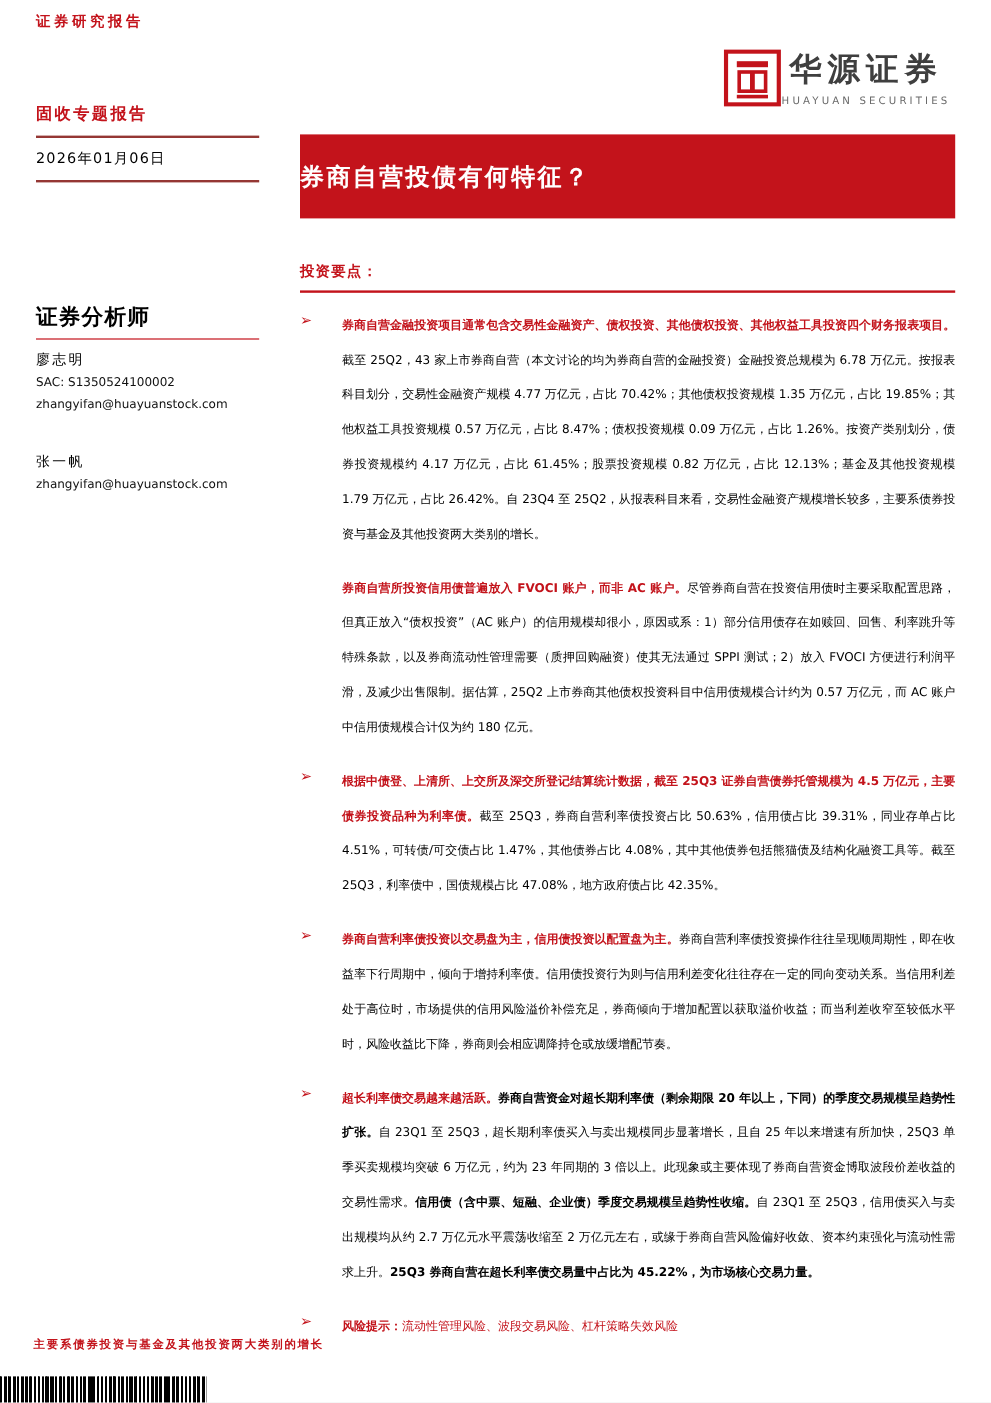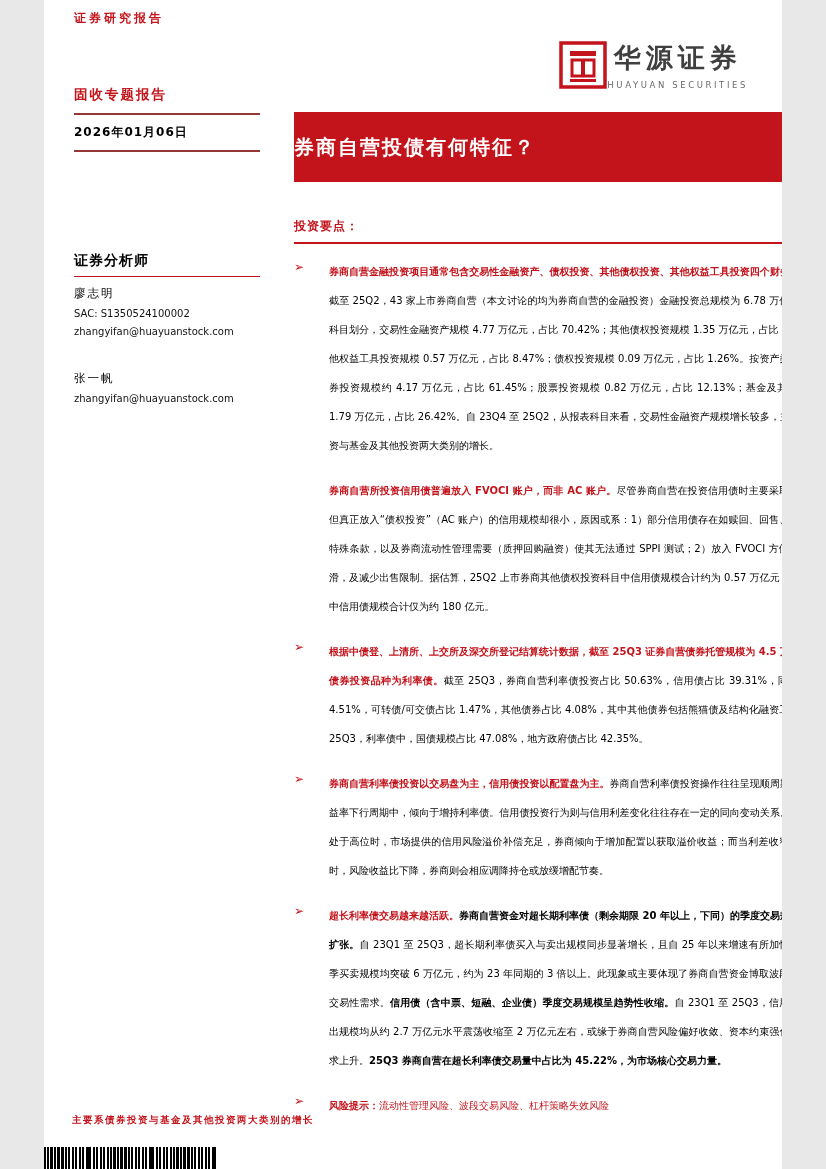--- a/index.html
+++ b/index.html
@@ -1,43 +1,43 @@
 <!DOCTYPE html>
 <html><head>
 <meta charset="utf-8">
 <style>
   :root{
     --red:#c3131b;
     --maroon:#953734;
   }
   html,body{margin:0;padding:0;background:#e8e8e8;}
   .page{
-    position:relative;width:738px;height:1169px;background:#ffffff;
+    position:relative;width:826px;height:1169px;background:#ffffff;
     margin:0 auto;overflow:hidden;
     font-family:"DejaVu Sans",sans-serif;color:#000;
   }
   
   .top-label{
     position:absolute;left:30px;top:10px;
     font-size:12px;font-weight:bold;color:var(--red);letter-spacing:3px;
   }
   
   .logo{position:absolute;top:40px;right:34px;display:flex;align-items:center;gap:0;}
   .logo-seal{width:48px;height:48px;flex:0 0 48px;}
   .logo-text{display:flex;flex-direction:column;align-items:center;}
   .logo-cn{font-family:"DejaVu Serif",serif;font-size:27px;font-weight:bold;color:#3f3f3f;letter-spacing:5px;white-space:nowrap;}
   .logo-en{font-size:8.5px;color:#6a6a6a;letter-spacing:2.6px;margin-top:4px;white-space:nowrap;}
 
   
   .sidebar{position:absolute;left:30px;top:86px;width:186px;}
   .report-type{color:var(--red);font-weight:bold;font-size:13.5px;letter-spacing:2px;padding-bottom:9px;border-bottom:2px solid var(--maroon);}
-  .date{font-weight:bold;font-size:12px;padding:9px 0;border-bottom:2px solid var(--maroon);letter-spacing:1px;}
+  .date{font-weight:normal;font-size:12px;padding:9px 0;border-bottom:2px solid var(--maroon);letter-spacing:1px;}
   .person-section{margin-top:100px;}
   .person-section.second{margin-top:34px;}
-  .section-label{font-weight:bold;font-size:14px;padding-bottom:6px;border-bottom:1.5px solid var(--red);letter-spacing:1px;}
+  .section-label{font-weight:bold;font-size:18px;padding-bottom:6px;border-bottom:1.5px solid var(--red);letter-spacing:1px;}
   .person-name{font-size:11.5px;margin-top:9px;letter-spacing:2px;}
   .person-meta{font-size:10px;margin-top:7px;color:#111;word-break:break-all;}
 
   
   .main{position:absolute;left:250px;top:112px;width:546px;}
   .banner{height:70px;background:var(--red);display:flex;align-items:center;box-sizing:border-box;}
   .banner-title{color:#ffffff;font-size:20px;font-weight:bold;letter-spacing:2px;}
   .section-heading{margin-top:36px;color:var(--red);font-weight:bold;font-size:12px;letter-spacing:1px;padding-bottom:7px;border-bottom:2px solid var(--red);}
 
   .bullet-list{margin-top:13px;}

